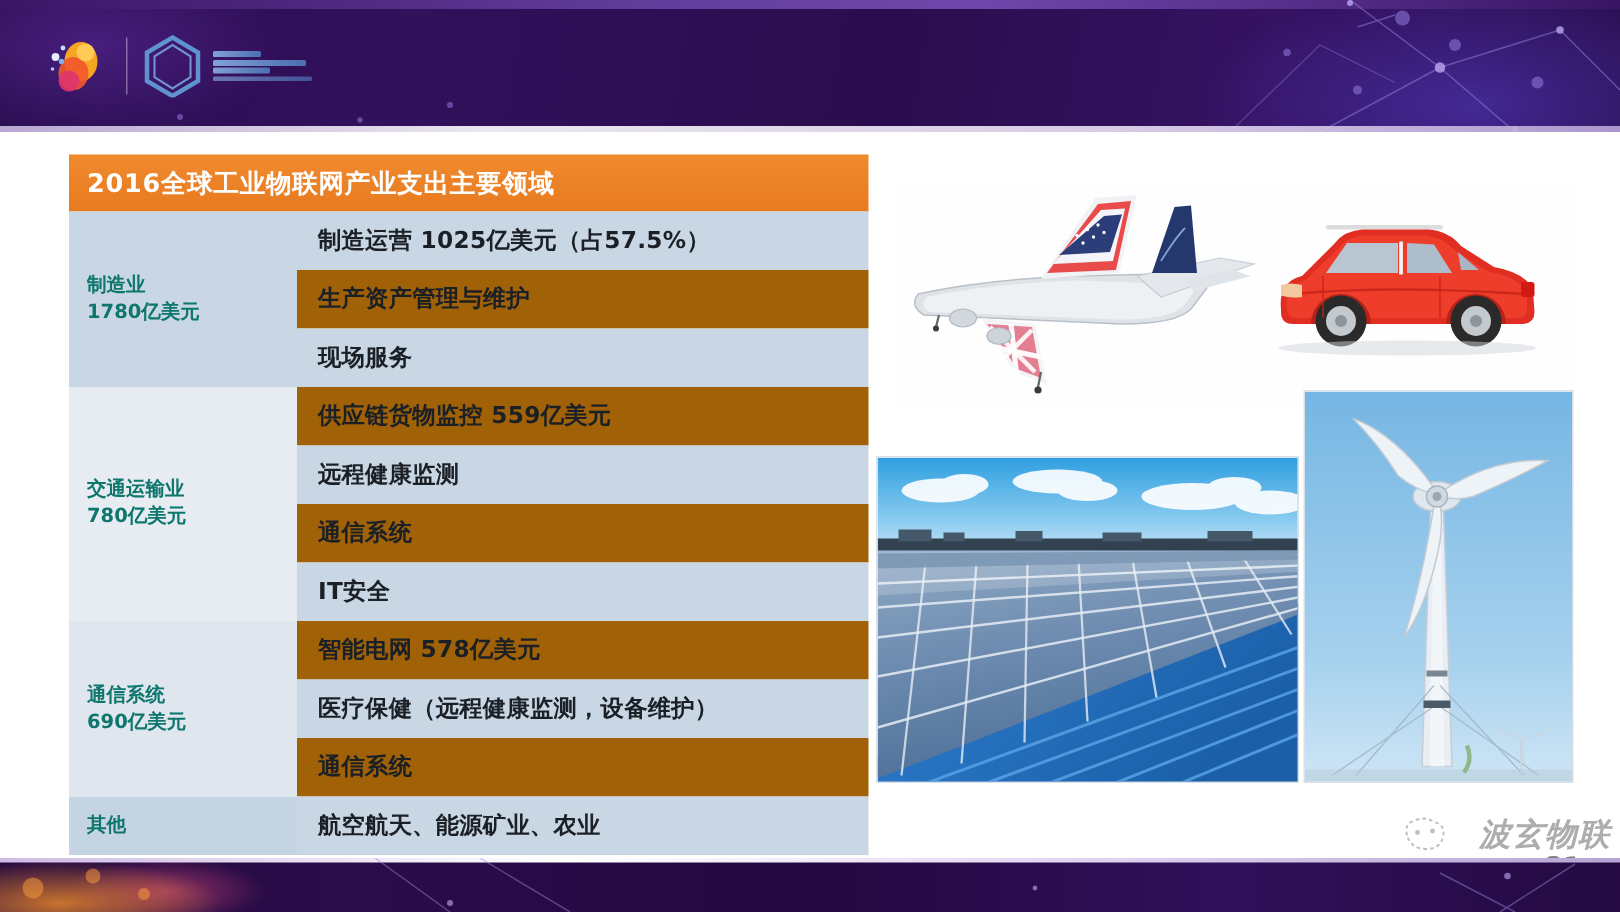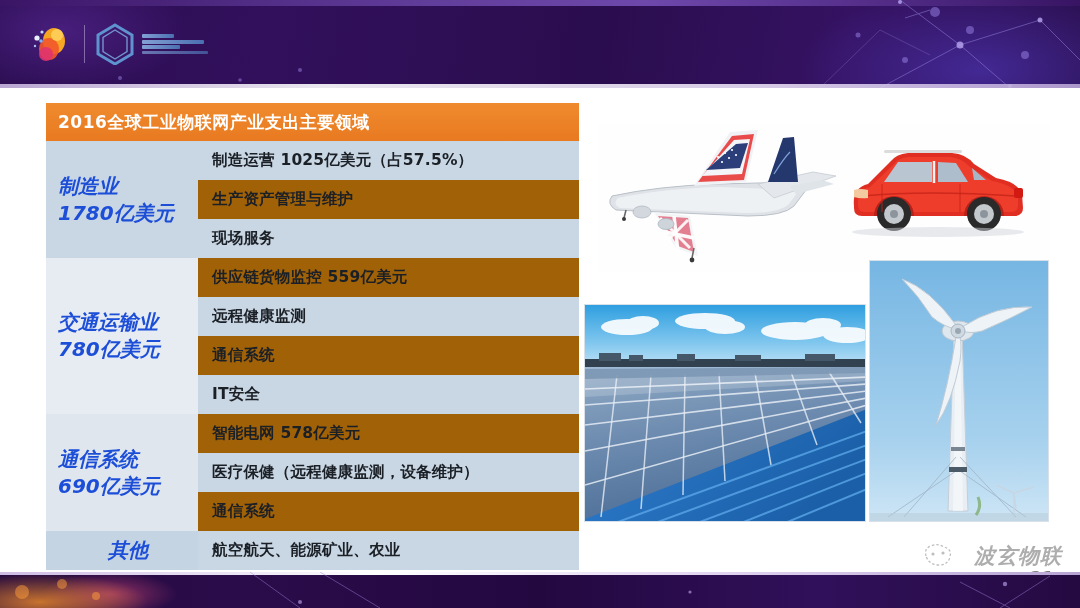--- a/index.html
+++ b/index.html
@@ -100,37 +100,36 @@
     color: #ffffff;
     font-size: 17px; font-weight: bold;
     padding-left: 12px;
     letter-spacing: .5px;
     text-align: left;
   }
   .table td { vertical-align: middle; }
   .cat-cell {
     width: 152px;
     padding: 6px 0 6px 12px;
-    font-size: 20px; color: #1d4ed8;
+    font-size: 13px; color: #0f766e;
     line-height: 1.35;
     font-weight: 600;
-    font-style: italic;
   }
   .cat-cell .amt { font-weight: bold; }
   .item-cell {
     padding: 9px 16px 9px 14px;
     font-size: 15.5px; color: #1b1f26;
     font-weight: 600;
     letter-spacing: .2px;
     white-space: nowrap;
   }
   .cat-a { background: #c9d7e4; }
   .cat-b { background: #e7ecf2; }
   .cat-c { background: #dfe6ee; }
-  .cat-d { background: #c5d4e2; text-align: center; }
+  .cat-d { background: #c5d4e2; }
   .row-odd  { background: #c9d7e4; }
   .row-even { background: #a16207; }
 
   
   .photo-plane-car {
     position: absolute; left: 598px; top: 124px;
     width: 452px; height: 148px;
     background: #fdfdfd;
   }
   .photo-solar {
@@ -149,22 +148,22 @@
 
   .source-text {
     position: absolute; left: 616px; top: 521px;
     font-size: 17px; color: #2a2a2a;
     font-weight: 500;
     letter-spacing: .3px;
     font-family: "DejaVu Sans", "Liberation Sans", sans-serif;
   }
 
   .watermark {
-    position: absolute; right: 18px; top: 542px;
-    display: flex; gap: 18px;
+    position: absolute; right: 6px; top: 542px;
+    display: flex; align-items: center; gap: 18px;
     opacity: .55;
   }
   .watermark .wm-text {
     font-size: 21px; color: #6b6b6b;
     font-style: italic; font-weight: bold;
     letter-spacing: 1px;
     font-family: "DejaVu Sans", "Liberation Sans", sans-serif;
   }
   .page-number {
     position: absolute; right: 26px; top: 568px;

